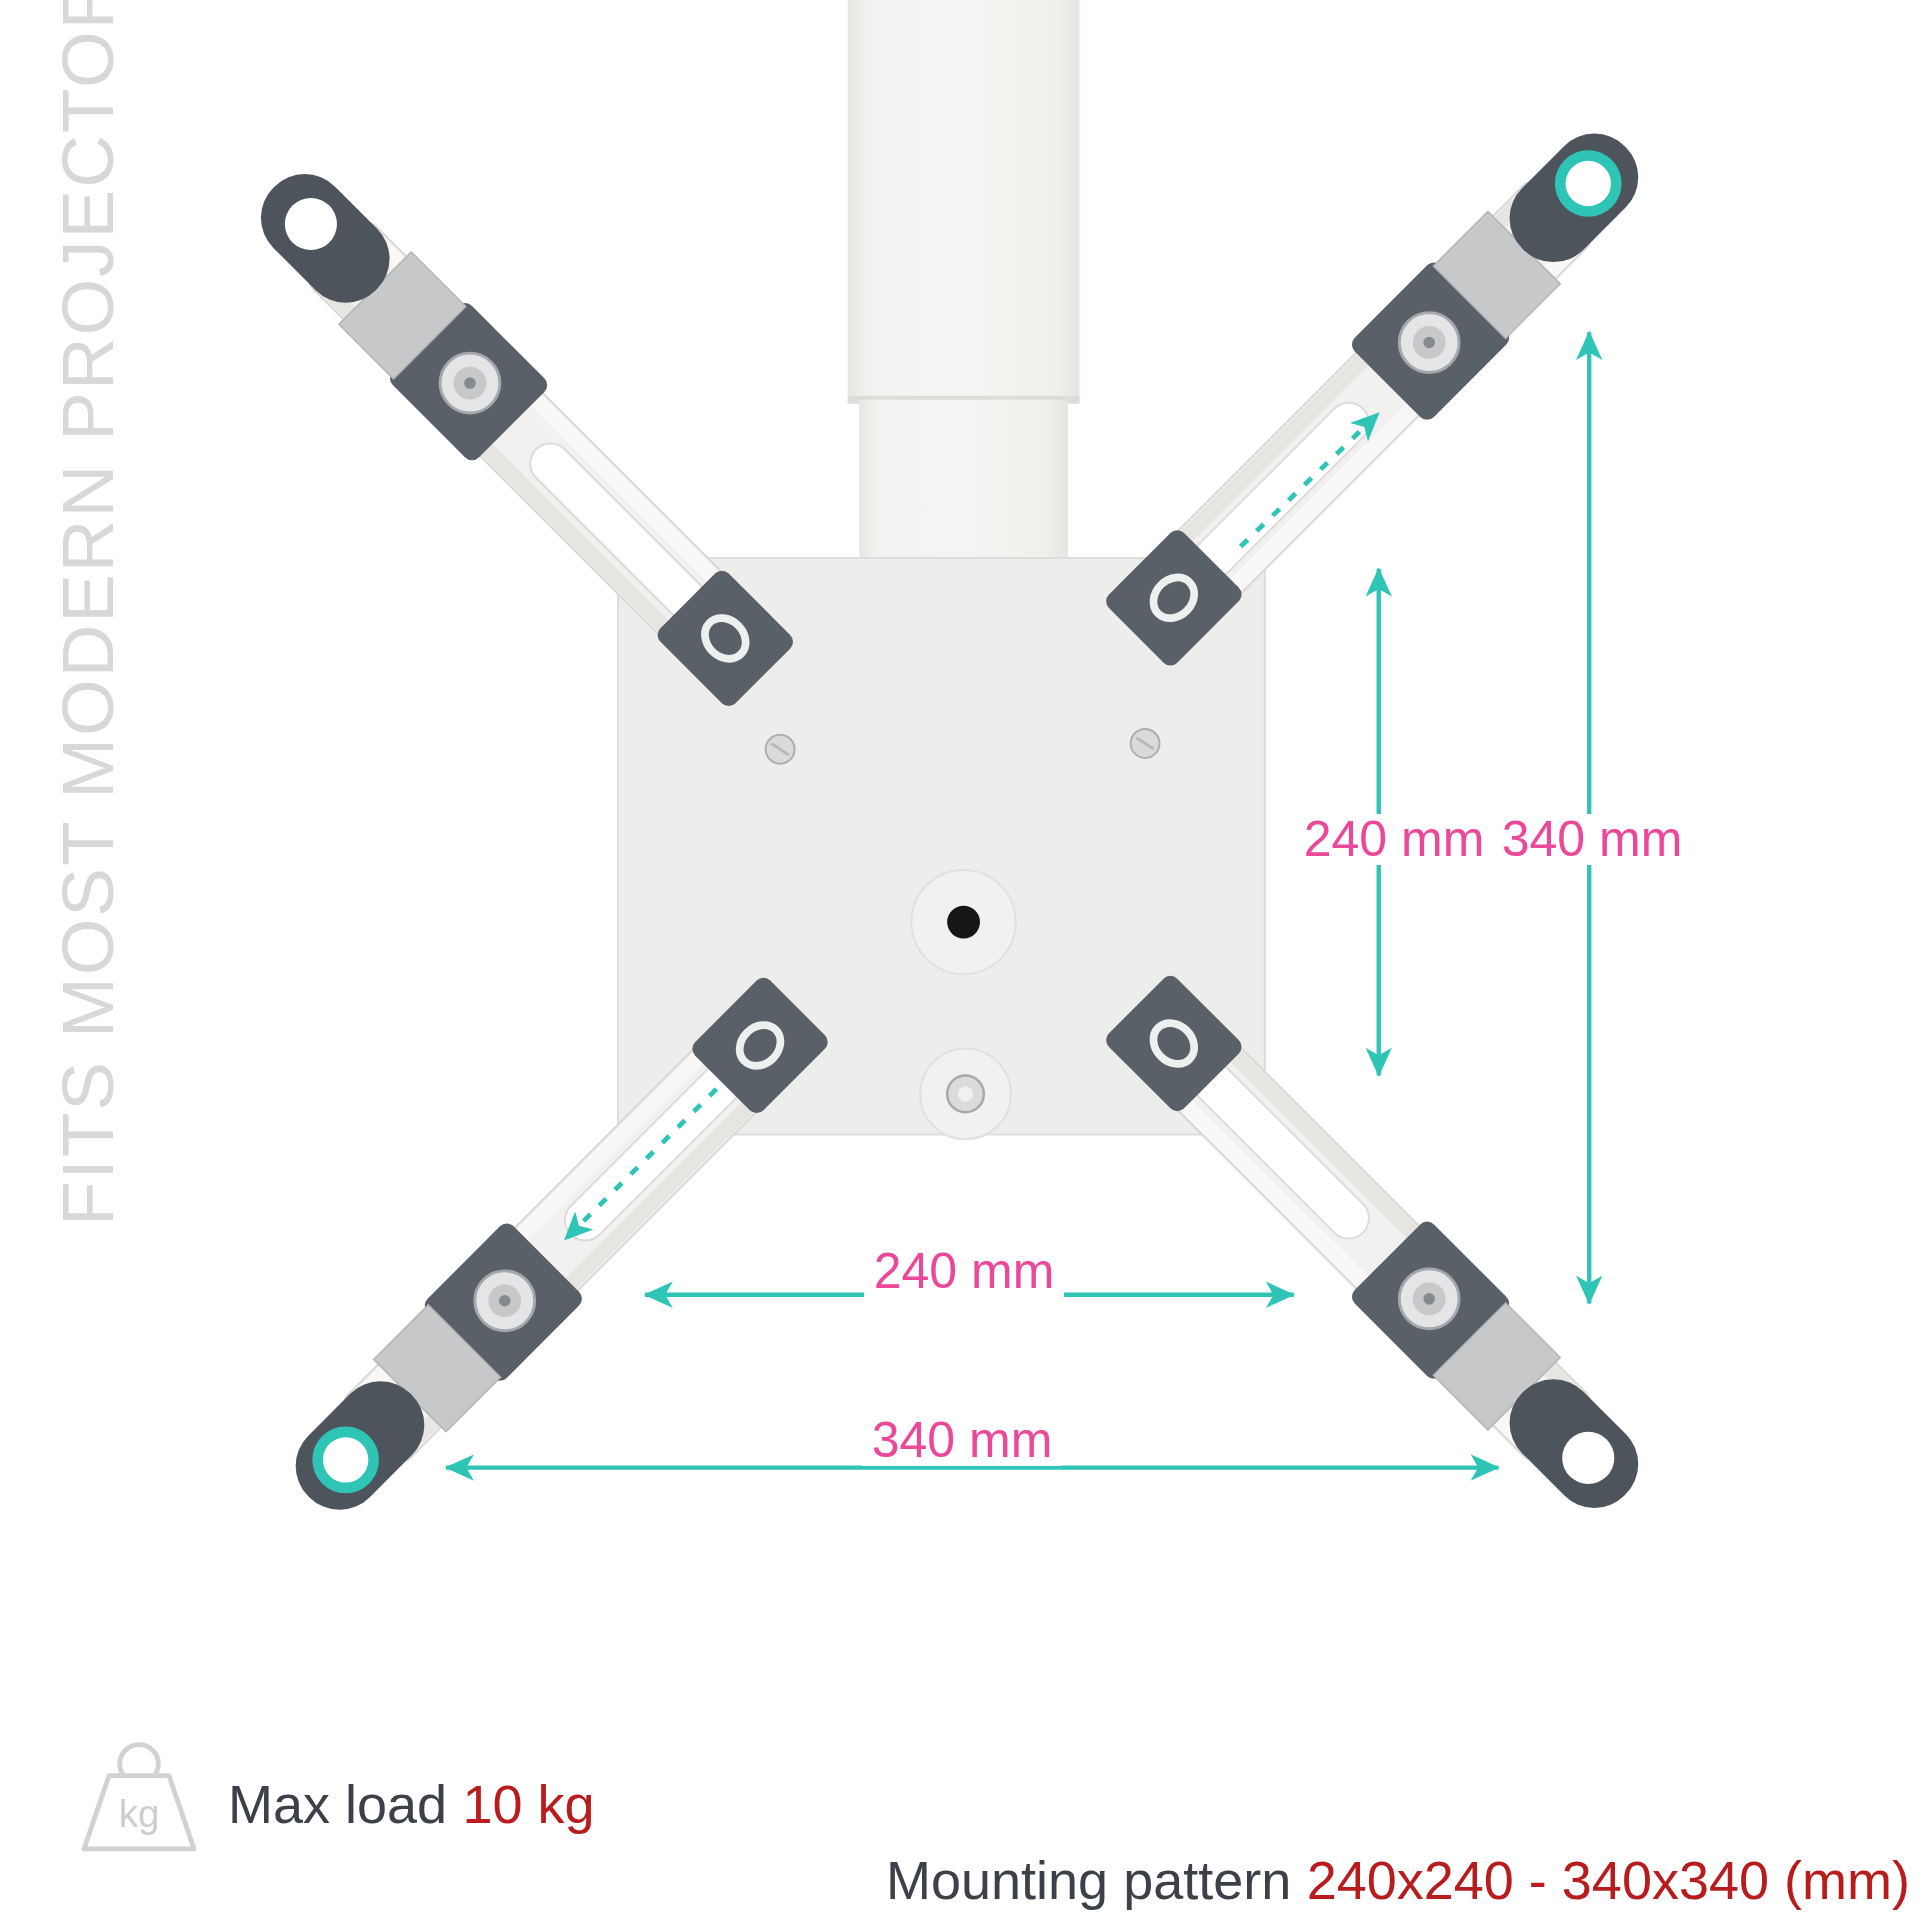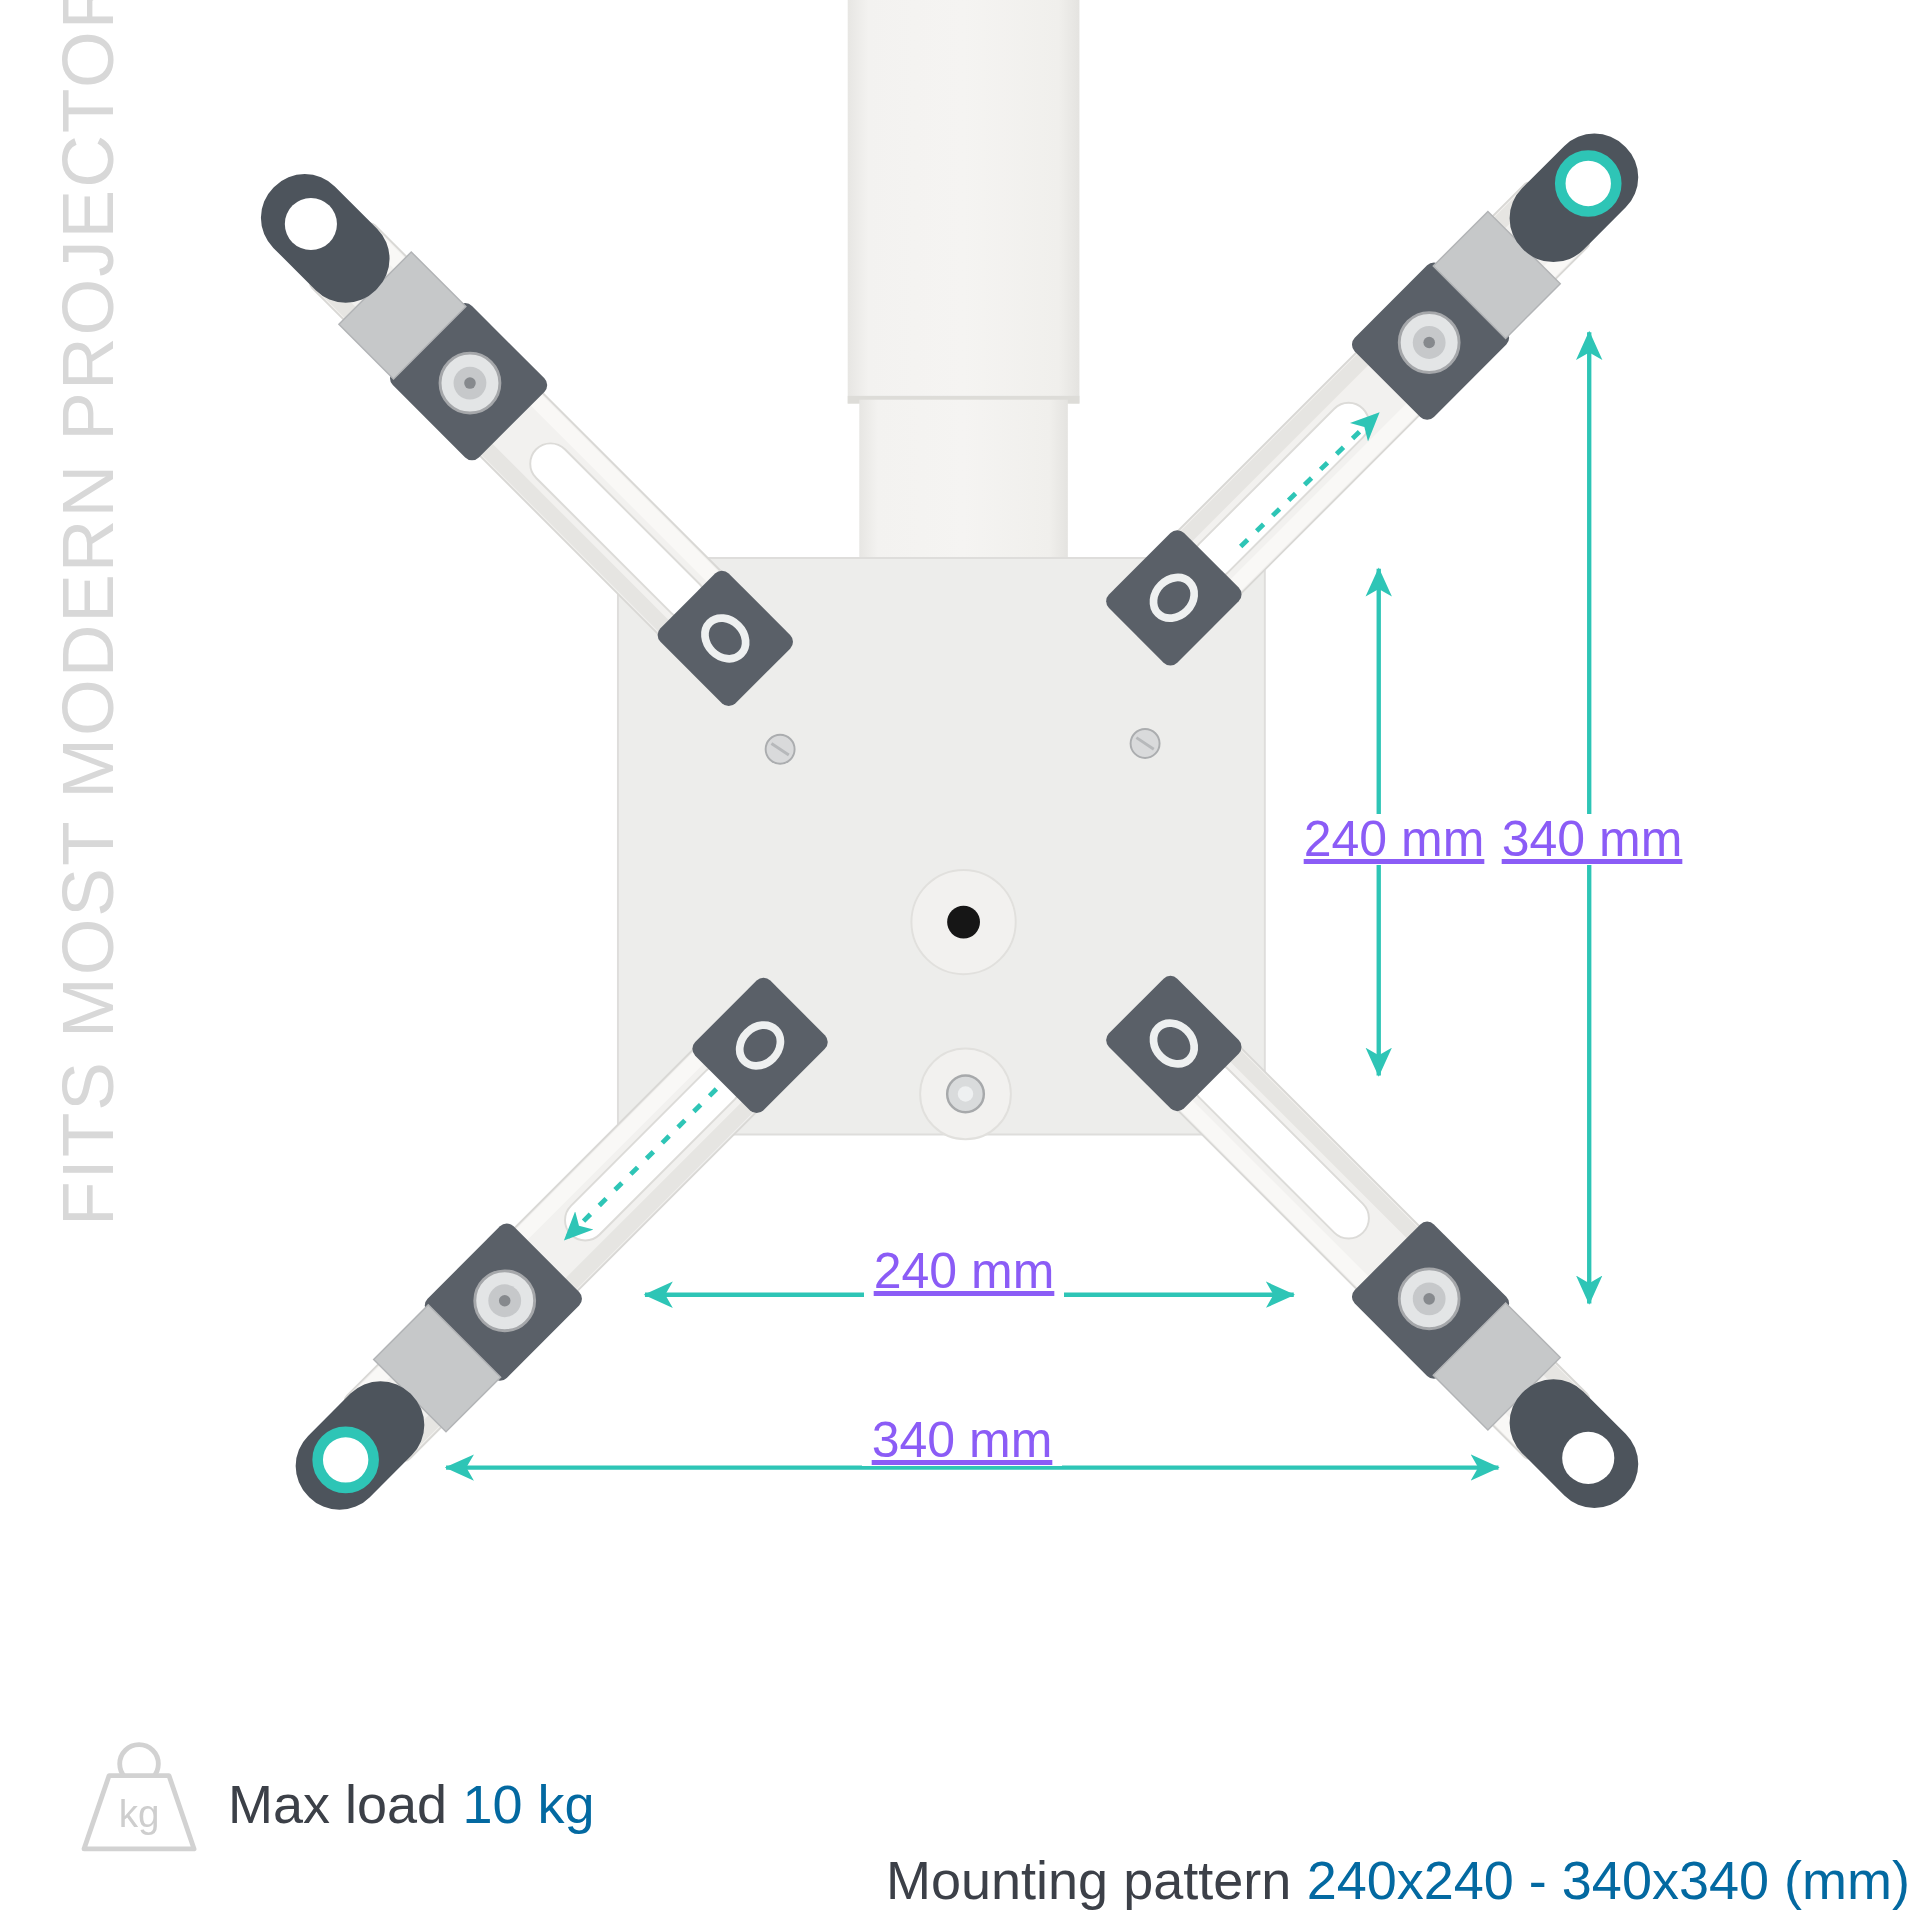--- a/index.html
+++ b/index.html
@@ -8,28 +8,28 @@
     font-family:"Liberation Sans", sans-serif;overflow:hidden;
   }
   .watermark{
     position:absolute;left:46px;top:58px;height:1168px;
     writing-mode:vertical-rl;transform:rotate(180deg);
     font-size:73px;letter-spacing:1.9px;color:#d8d8d8;white-space:nowrap;
   }
   #scene{position:absolute;left:0;top:0}
   .dim-label{
     position:absolute;transform:translateX(-50%);
-    font-size:50px;line-height:1.02;color:#8b5cf6;background:#ffffff;
-    padding:0 9.7px;white-space:nowrap;text-decoration:underline;
+    font-size:50px;line-height:1.02;color:#ec4899;background:#ffffff;
+    padding:0 9.7px;white-space:nowrap;
   }
   .footer-text{
     position:absolute;font-size:54px;line-height:1.05;color:#3c4048;white-space:nowrap;
     font-weight:500;
   }
-  .accent{color:#0369a1}
+  .accent{color:#b91c1c}
   .val{margin-left:15.4px}
   
   .beam{fill:#f2f1ef;stroke:#d9d8d5;stroke-width:2}
   .rail-t{fill:#f9f8f6}
   .rail-b{fill:#e6e5e2}
   .slot{fill:#ffffff;stroke:#dcdbd8;stroke-width:2}
   .block{fill:#5a6068}
   .tab{fill:#4d545c}
   .clamp{fill:#c6c8c9;stroke:#b2b4b6;stroke-width:1.5}
   .ringhole{fill:none;stroke:#eef0f0;stroke-width:8}

